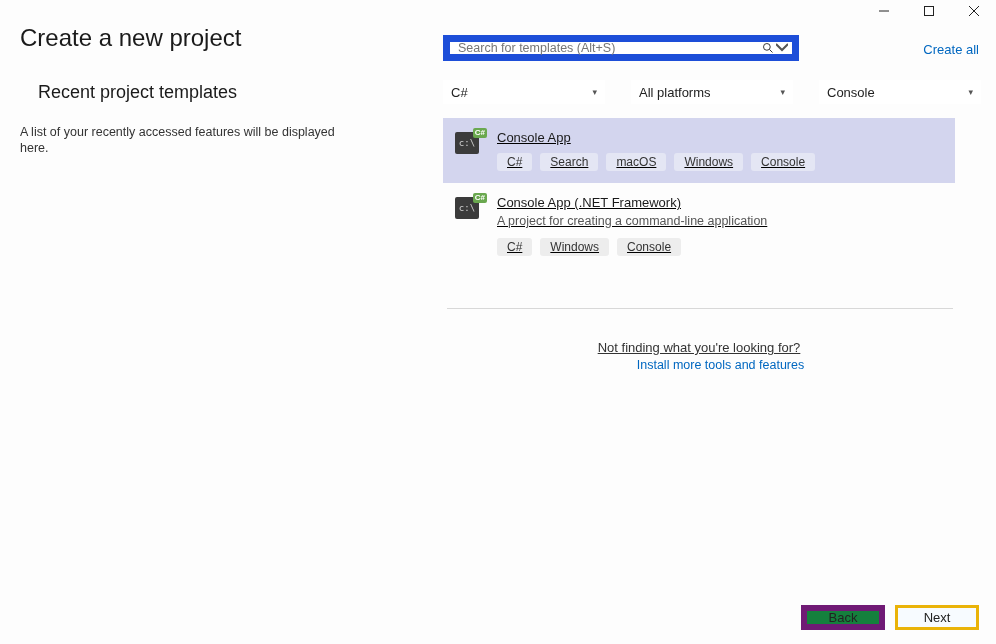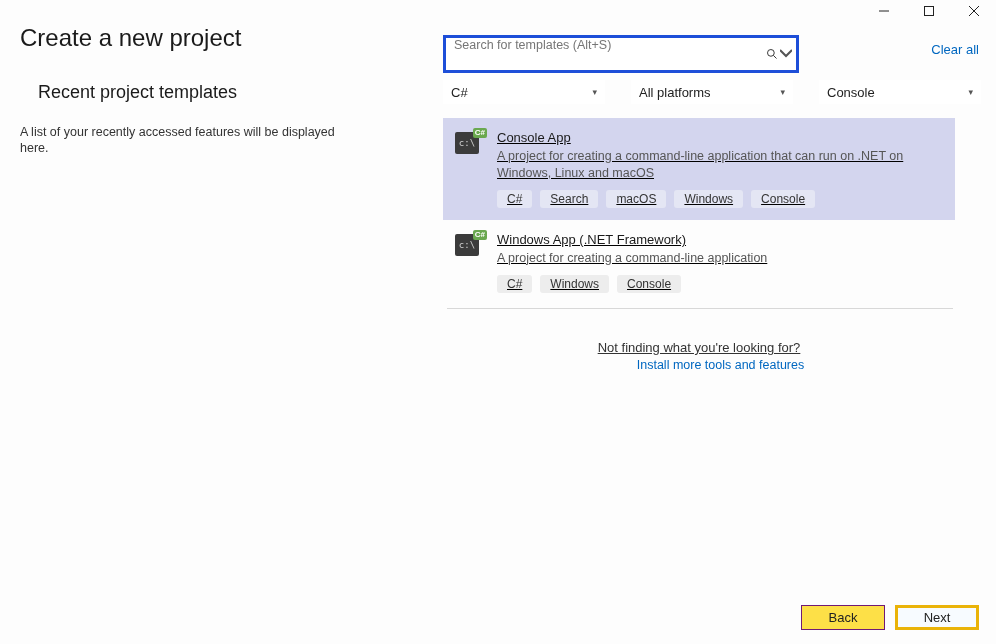--- a/index.html
+++ b/index.html
@@ -4,21 +4,21 @@
 <style>
 * { box-sizing: border-box; margin: 0; padding: 0; font-family: "Segoe UI", Arial, sans-serif; }
 body { width: 996px; height: 644px; background: #fdfdfd; position: relative; overflow: hidden; }
 
 .titlebar { position: absolute; top: 0; right: 0; display: flex; }
 .titlebar-btn { width: 45px; height: 22px; display: flex; align-items: center; justify-content: center; cursor: pointer; }
 .titlebar-btn svg { width: 10px; height: 10px; }
 
 .page-title { position: absolute; top: 24px; left: 20px; font-size: 24px; font-weight: 400; color: #1a1a1a; }
 
-.search-wrap { position: absolute; top: 35px; left: 443px; width: 356px; height: 38px; border: 3px solid #1d4ed8; background: #fff; display: flex; align-items: flex-start; }
+.search-wrap { position: absolute; top: 35px; left: 443px; width: 356px; height: 26px; border: 7px solid #1d4ed8; background: #fff; display: flex; align-items: center; }
 .search-input { flex: 1; border: none; outline: none; padding: 0 8px; font-size: 12.5px; color: #333; background: transparent; }
 .search-input::placeholder { color: #767676; }
 .search-icon-box { width: 30px; height: 100%; display: flex; align-items: center; justify-content: center; border-left: 0; }
 .search-icon-box svg { width: 14px; height: 14px; }
 .search-dd { width: 6px; height: 6px; margin-left: 2px; margin-right: 4px; }
 
 .clear-all { position: absolute; top: 42px; right: 17px; color: #0067c0; font-size: 13px; cursor: pointer; }
 
 .recent-title { position: absolute; top: 82px; left: 38px; font-size: 18px; font-weight: 400; color: #1a1a1a; }
 .recent-text { position: absolute; top: 124px; left: 20px; width: 320px; font-size: 12.5px; color: #333; line-height: 1.3; }
@@ -40,21 +40,21 @@
 .tag { background: #ededed; border-radius: 3px; padding: 2px 10px; font-size: 12px; color: #333; }
 .tmpl-item.selected .tag { background: #e4e6f4; }
 
 .divider { position: absolute; top: 308px; left: 447px; width: 506px; height: 1px; background: #d8d8d8; }
 
 .not-finding { position: absolute; top: 340px; left: 443px; width: 512px; text-align: center; }
 .not-finding .l1 { font-size: 13px; color: #333; text-decoration: underline; }
 .not-finding .l2 { font-size: 12.5px; color: #0067c0; cursor: pointer; margin-top: 1px; display:inline-block;margin-left:43px; }
 
 .footer { position: absolute; bottom: 14px; right: 17px; display: flex; gap: 10px; }
-.footer-btn { width: 84px; height: 25px; border: 1px solid #701a75; background: #fde047; font-size: 13px; color: #222; cursor: pointer; display:flex; align-items:center; justify-content:center; }
+.footer-btn { width: 84px; height: 25px; border: 6px solid #701a75; background: #15803d; font-size: 13px; color: #222; cursor: pointer; display:flex; align-items:center; justify-content:center; }
 .footer-btn.primary { border: 3px solid #eab308; background: #f7fbff; }
 </style>
 </head>
 <body>
 
 <div class="titlebar">
   <div class="titlebar-btn">
     <svg viewBox="0 0 10 10">
         <line x1="0" y1="5" x2="10" y2="5" stroke="#222" stroke-width="1"></line>
       </svg>
@@ -80,21 +80,21 @@
     <svg viewBox="0 0 16 16">
         <circle cx="6.5" cy="6.5" r="4.5" fill="none" stroke="#333" stroke-width="1.3"></circle>
         <line x1="10" y1="10" x2="14" y2="14" stroke="#333" stroke-width="1.3"></line>
       </svg>
     <svg class="search-dd" viewBox="0 0 6 6">
         <path d="M0 1 L3 4 L6 1" fill="none" stroke="#555" stroke-width="1"></path>
       </svg>
   </div>
 </div>
 
-<div class="clear-all">Clear all</div>
+<div class="clear-all">Create all</div>
 
 <div class="recent-title">Recent project templates</div>
 <div class="recent-text">A list of your recently accessed features will be displayed here.</div>
 
 <div class="filter-row">
   <div class="filter-dd">
     <span>C#</span>
     <span class="caret">▾</span>
   </div>
   <div class="filter-dd">
@@ -108,37 +108,36 @@
 </div>
 
 <div class="tmpl-list" id="tmpl-list">
     <div class="tmpl-item selected">
       <div class="tmpl-icon">
         <div class="box">c:\</div>
         <div class="badge">C#</div>
       </div>
       <div class="tmpl-body">
         <div class="tmpl-name">Console App</div>
-        <div class="tmpl-desc">A project for creating a command-line application that can run on .NET on Windows, Linux and macOS</div>
         <div class="tag-row">
           <span class="tag">C#</span>
           <span class="tag">Search</span>
           <span class="tag">macOS</span>
           <span class="tag">Windows</span>
           <span class="tag">Console</span>
         </div>
       </div>
     </div>
     <div class="tmpl-item">
       <div class="tmpl-icon">
         <div class="box">c:\</div>
         <div class="badge">C#</div>
       </div>
       <div class="tmpl-body">
-        <div class="tmpl-name">Windows App (.NET Framework)</div>
+        <div class="tmpl-name">Console App (.NET Framework)</div>
         <div class="tmpl-desc">A project for creating a command-line application</div>
         <div class="tag-row">
           <span class="tag">C#</span>
           <span class="tag">Windows</span>
           <span class="tag">Console</span>
         </div>
       </div>
     </div>
   </div>
 

